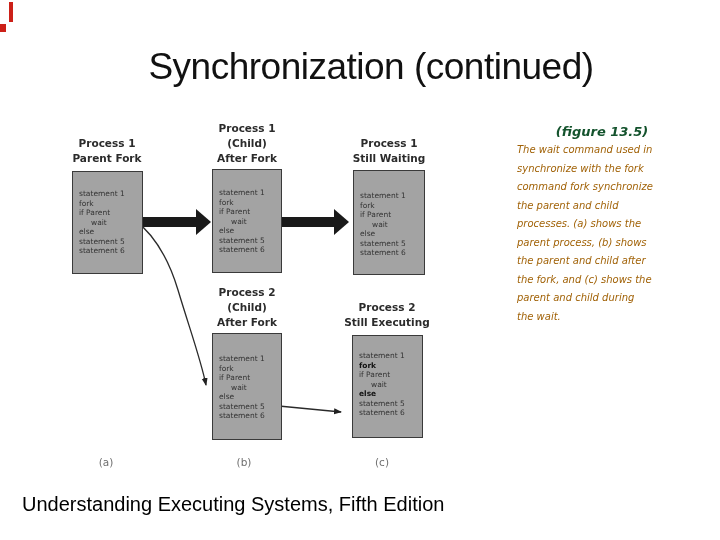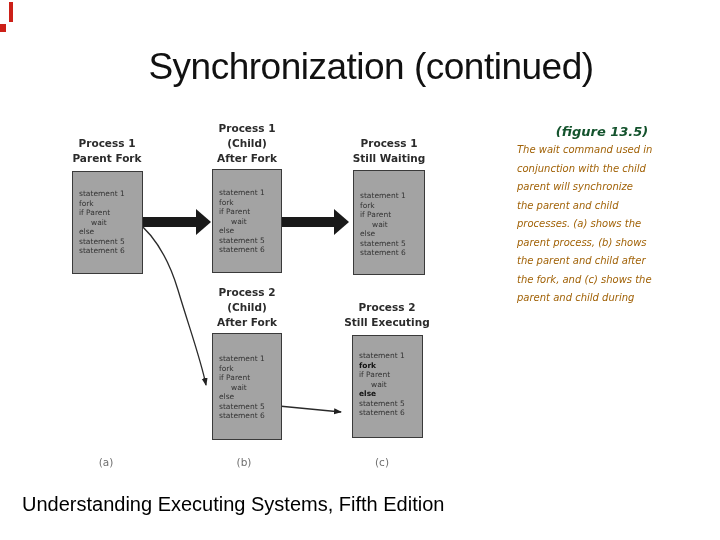--- a/index.html
+++ b/index.html
@@ -160,26 +160,27 @@
     <div class="stmt">statement 6</div>
   </div>
 
   <div class="sublabel sublabel-a">(a)</div>
   <div class="sublabel sublabel-b">(b)</div>
   <div class="sublabel sublabel-c">(c)</div>
 
   <div class="caption">
     <div class="caption-label">(figure 13.5)</div>
     <div class="caption-line">The wait command used in</div>
-    <div class="caption-line">conjunction with the child</div>
-    <div class="caption-line">parent will synchronize</div>
+    <div class="caption-line">synchronize with the fork</div>
+    <div class="caption-line">command fork synchronize</div>
     <div class="caption-line">the parent and child</div>
     <div class="caption-line">processes. (a) shows the</div>
     <div class="caption-line">parent process, (b) shows</div>
     <div class="caption-line">the parent and child after</div>
     <div class="caption-line">the fork, and (c) shows the</div>
     <div class="caption-line">parent and child during</div>
+    <div class="caption-line">the wait.</div>
   </div>
 
   <div class="footer-text">Understanding Executing Systems, Fifth Edition</div>
   <div class="page-number">30</div>
 
 </div>
 
 </body></html>

